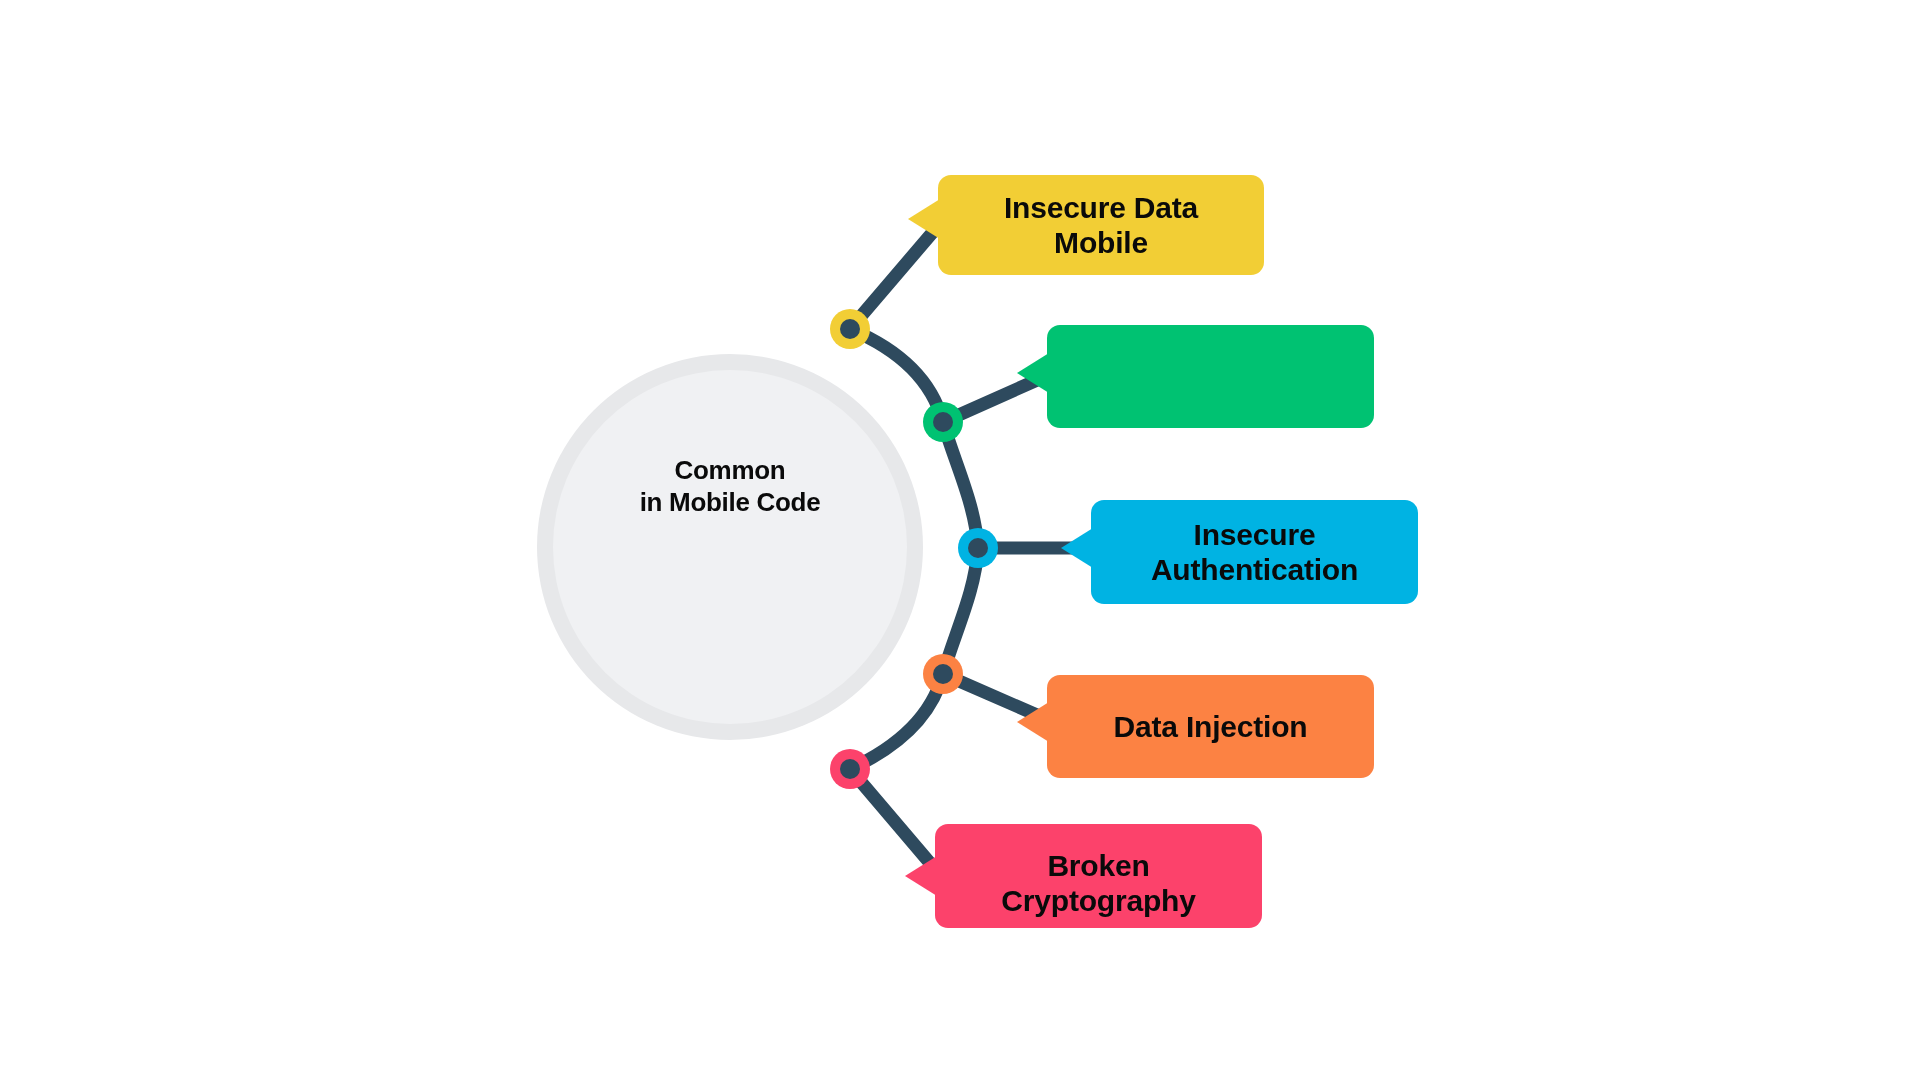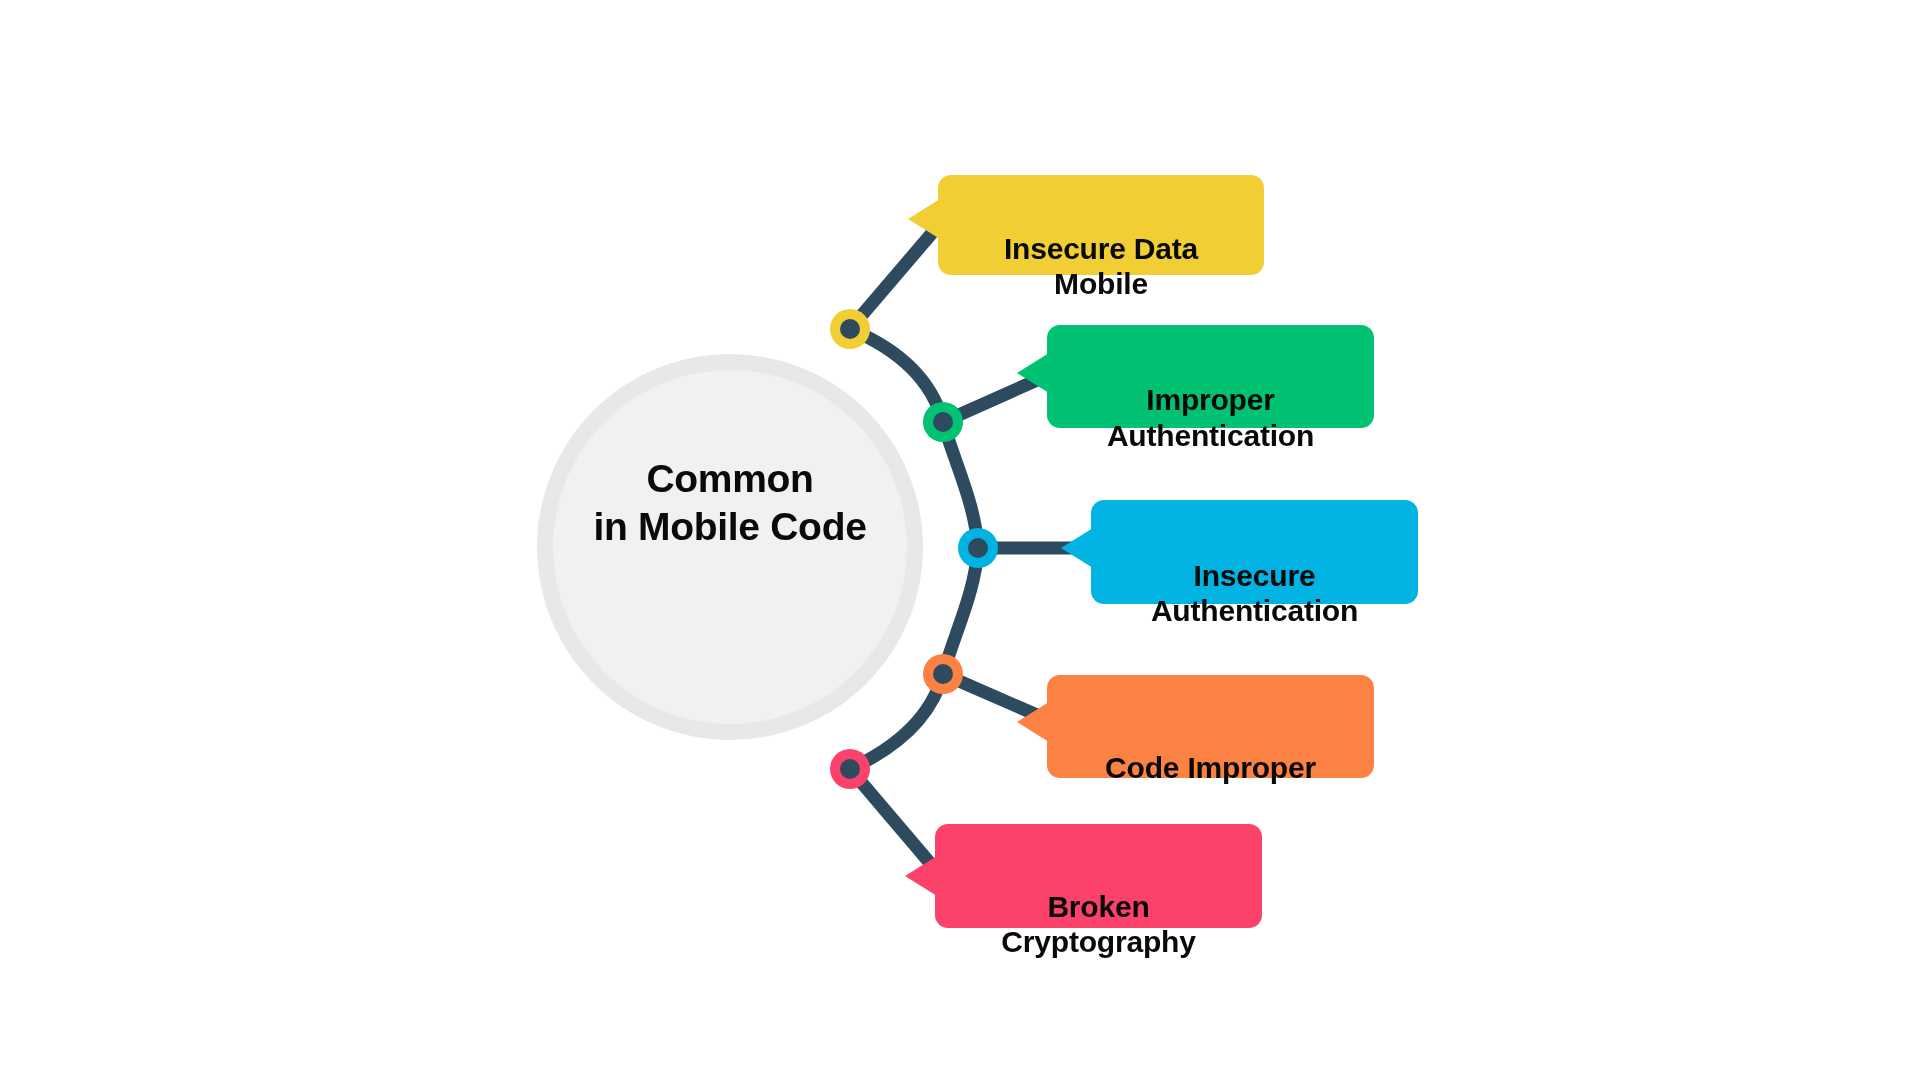--- a/index.html
+++ b/index.html
@@ -32,31 +32,30 @@
     align-items: center;
     justify-content: center;
     text-align: center;
     color: #0a0a0a;
     font-weight: bold;
     font-size: 30px;
     line-height: 1.18;
     letter-spacing: -0.2px;
     box-sizing: border-box;
     padding: 4px 16px;
-    margin-top: 41px;
   }
   .center-label {
     position: absolute;
     left: 560px;
     top: 455px;
     width: 340px;
     text-align: center;
     color: #0a0a0a;
     font-weight: bold;
-    font-size: 39px;
+    font-size: 26px;
     line-height: 1.22;
     letter-spacing: -0.3px;
   }
 </style>
 </head>
 <body>
 
 <div id="canvas">
 
   <svg id="diagram-svg" viewBox="0 0 1920 1080">
@@ -127,37 +126,31 @@
     <div>in Mobile Code</div>
   </div>
 
   <div class="node-label" style="left:938px; top:175px; width:326px; height:100px;">
     <div>
       <div>Insecure Data</div>
       <div>Mobile</div>
     </div>
   </div>
 
-  <div class="node-label" style="left:1047px; top:325px; width:327px; height:103px;">
-    <div>
-      <div>Improper</div>
-      <div>Authentication</div>
-    </div>
-  </div>
 
   <div class="node-label" style="left:1091px; top:500px; width:327px; height:104px;justify-content:center;">
     <div>
       <div>Insecure</div>
       <div>Authentication</div>
     </div>
   </div>
 
   <div class="node-label" style="left:1047px; top:675px; width:327px; height:103px;">
     <div>
-      <div>Code Improper</div>
+      <div>Data Injection</div>
     </div>
   </div>
 
   <div class="node-label" style="left:935px; top:824px; width:327px; height:118px;">
     <div>
       <div>Broken</div>
       <div>Cryptography</div>
     </div>
   </div>
 

